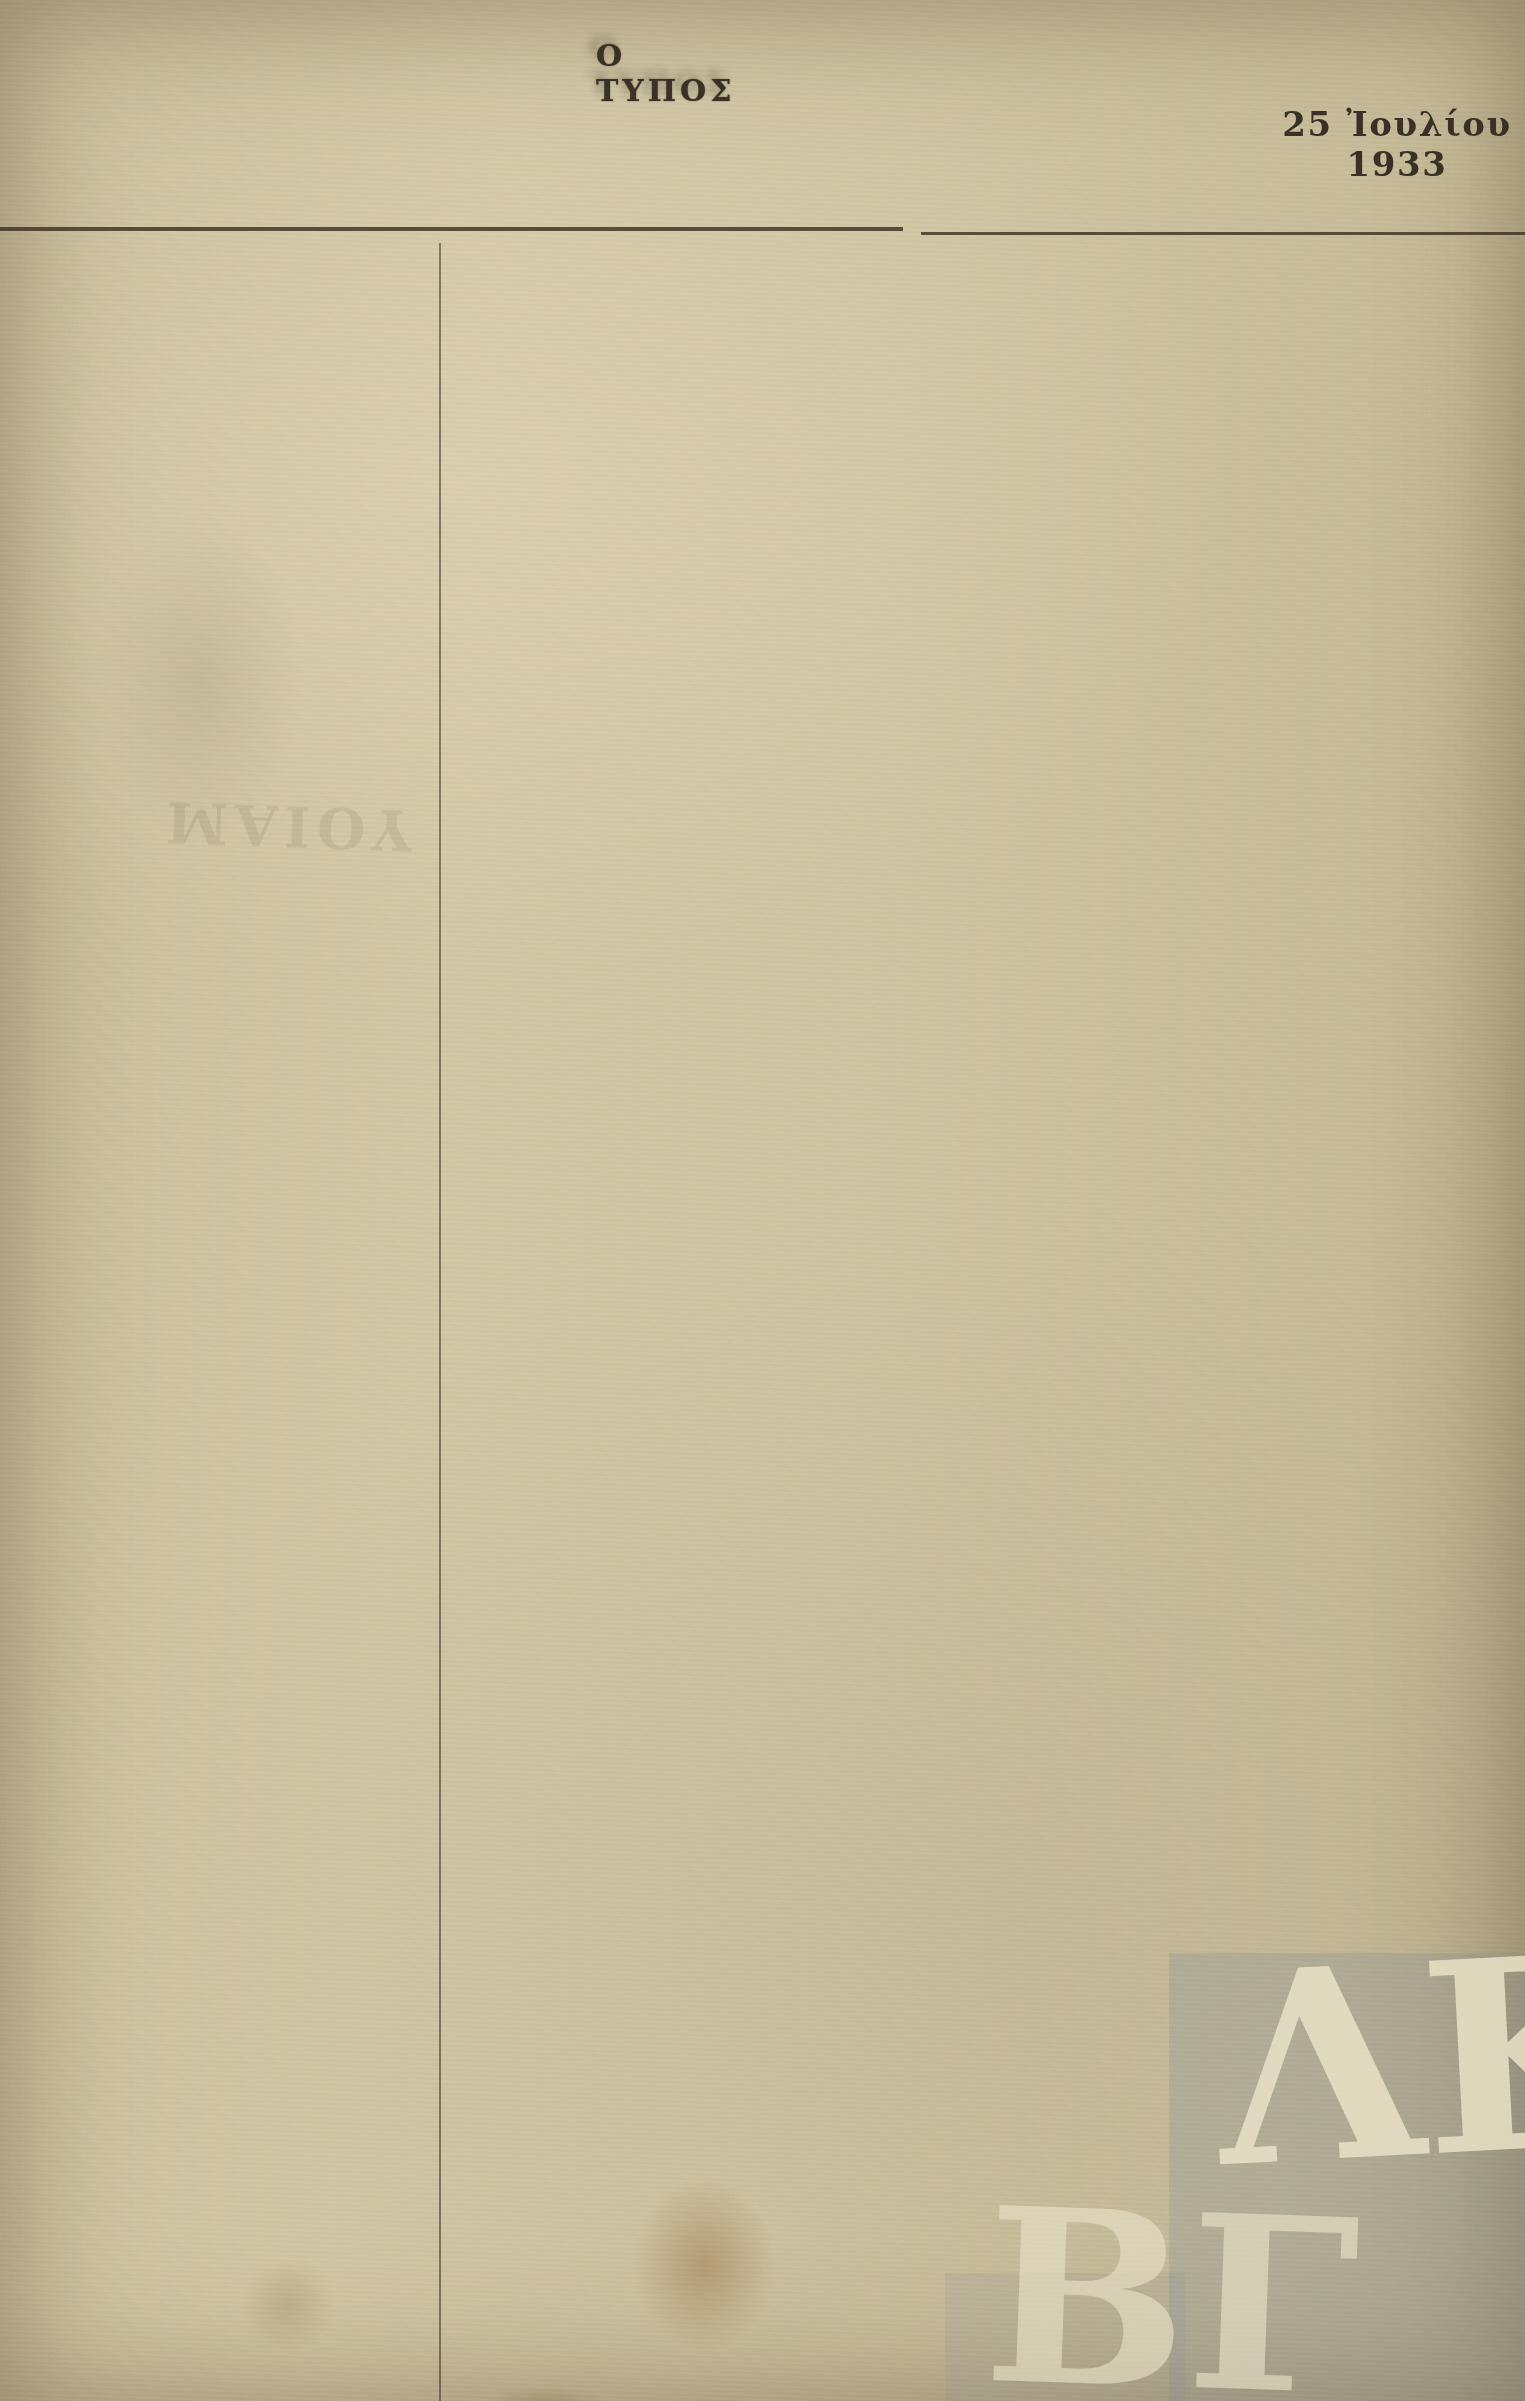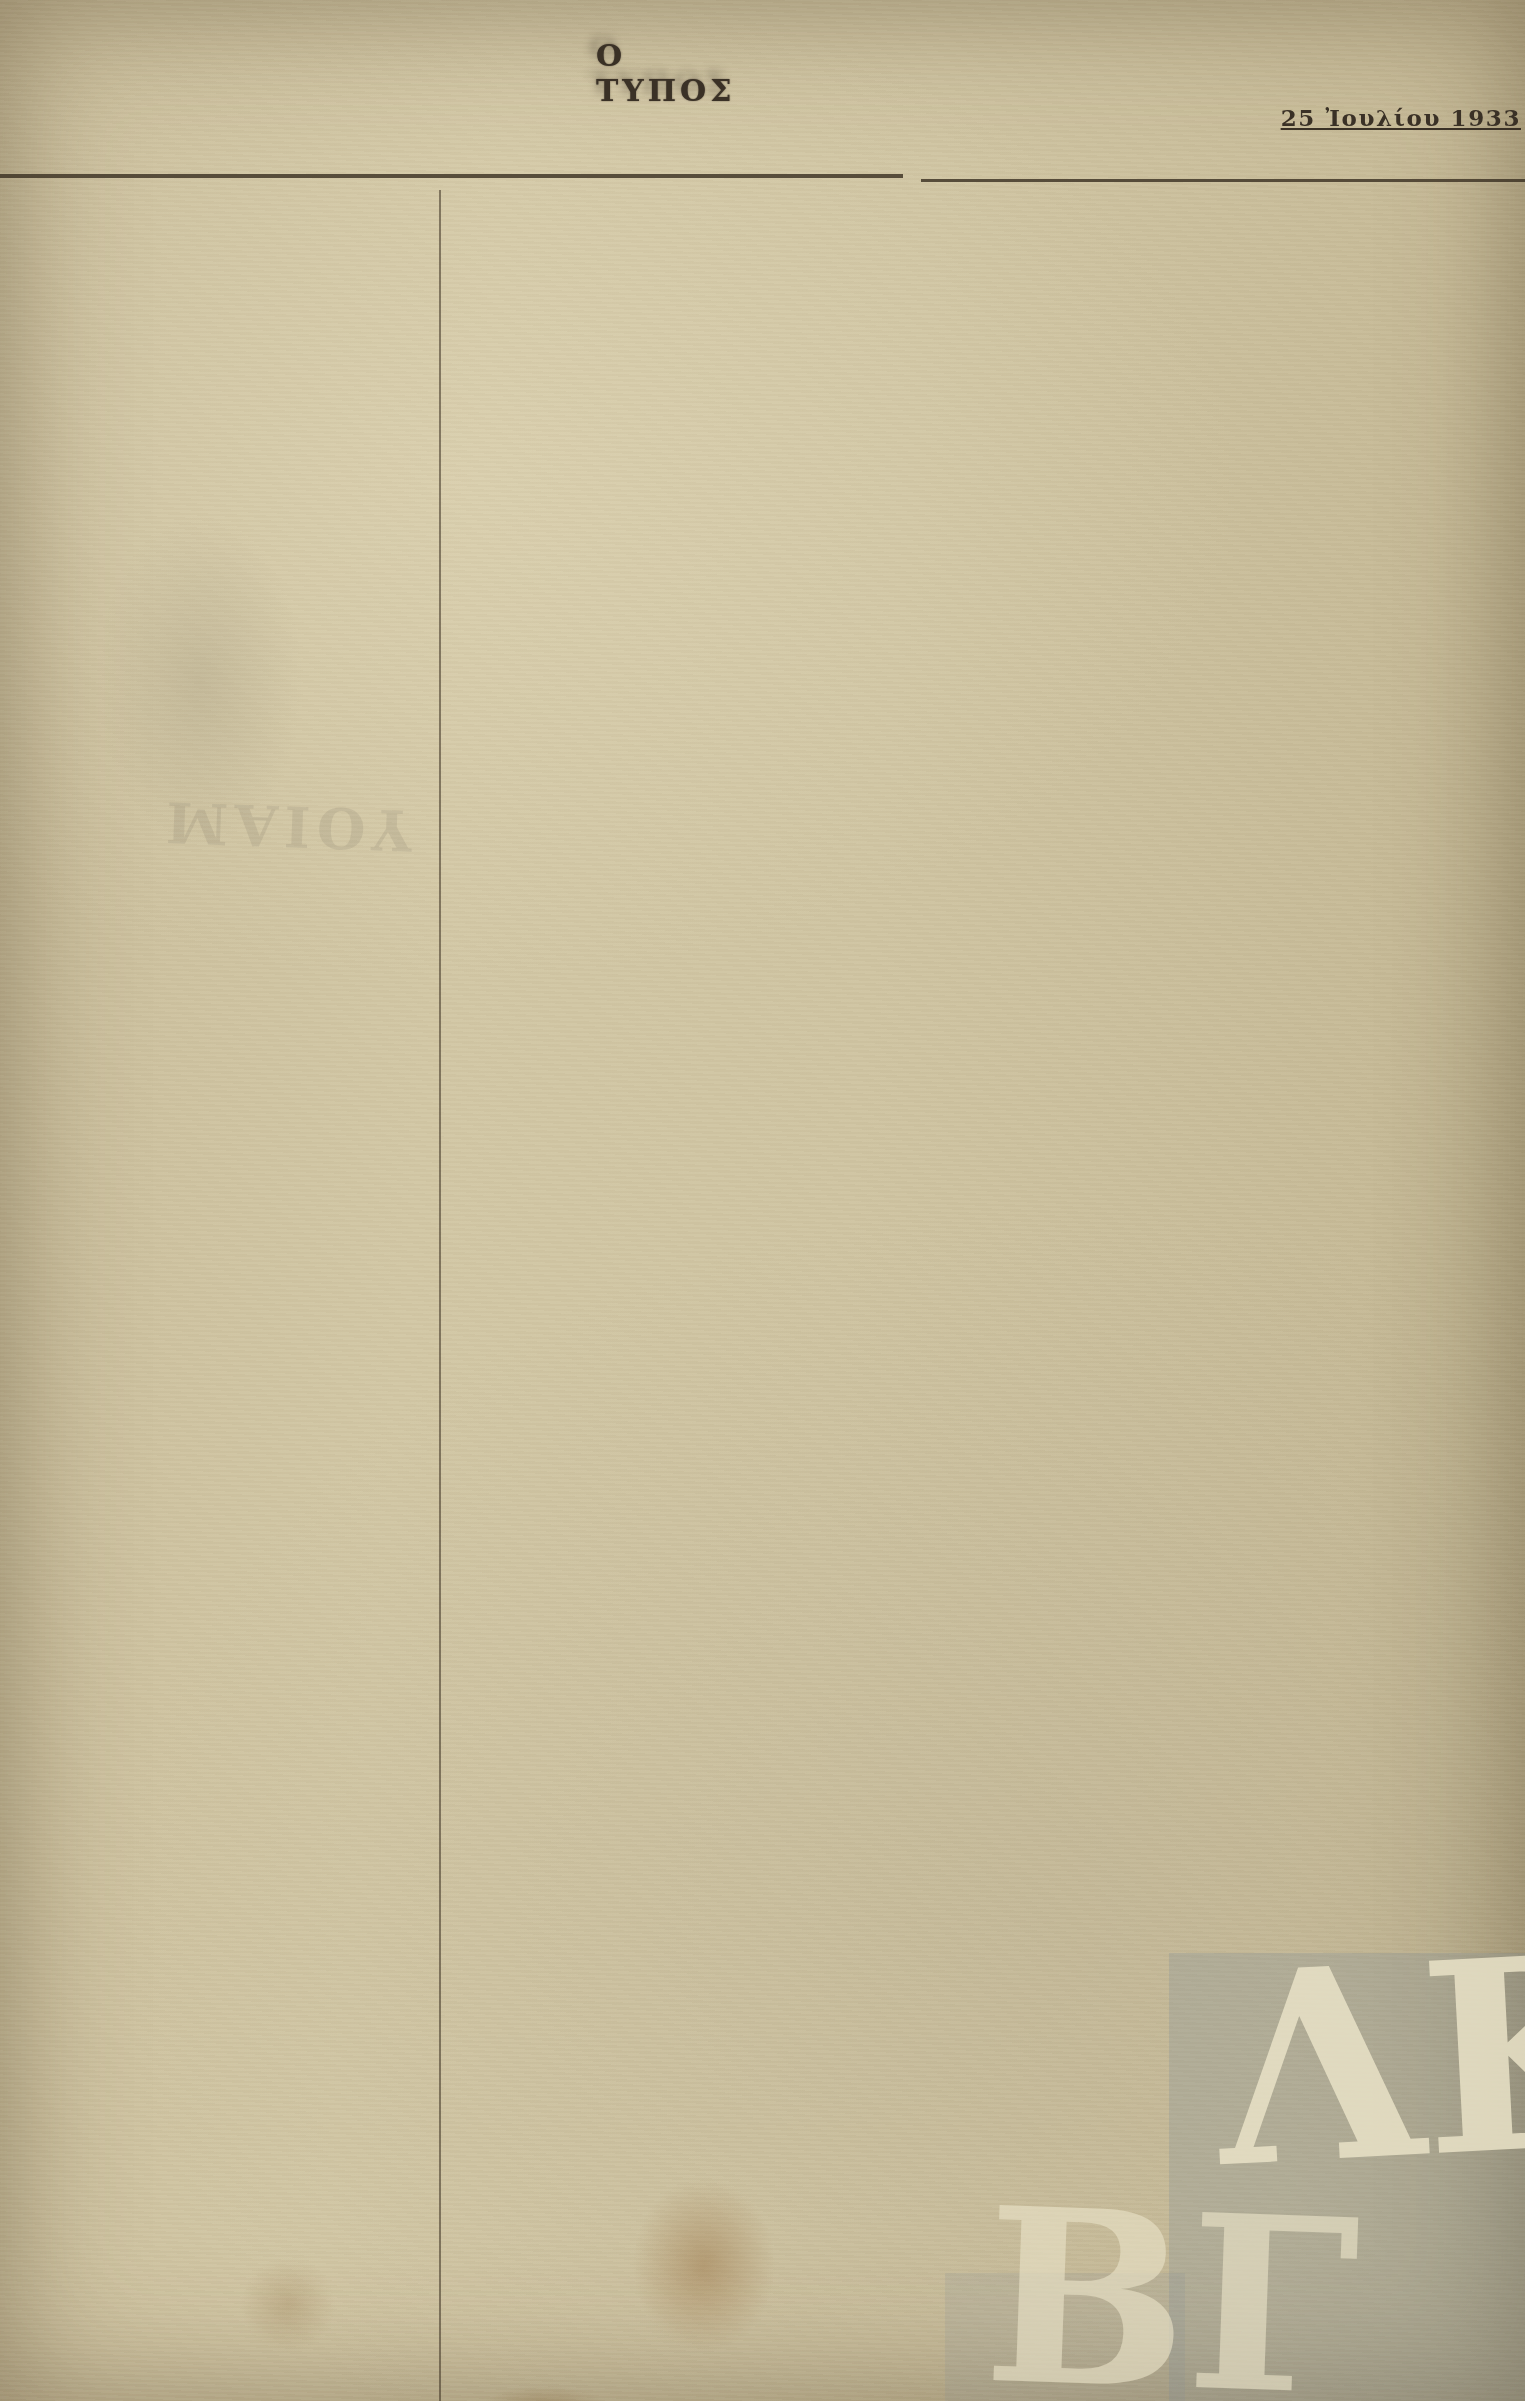--- a/index.html
+++ b/index.html
@@ -13,21 +13,21 @@
     box-shadow:inset 0 0 128px rgba(88,72,46,.5);}
   .tex{position:absolute;inset:0;pointer-events:none;
     background:repeating-linear-gradient(2deg,rgba(120,100,70,.03) 0 2.4px,rgba(255,250,230,.03) 2.4px 4.8px);}
   
   .abs{position:absolute;}
   .hr{background:rgba(56,46,32,.8);height:2.4px;}
   .vrule{position:absolute;width:1.6px;background:rgba(60,50,35,.55);}
   
   #nameplate{left:596px;top:22.4px;width:144px;text-align:left;font-size:30px;font-weight:bold;
     letter-spacing:4px;text-shadow:0 0 1.6px rgba(58,49,38,.7), -6.4px -8px 8px rgba(58,49,38,.35);margin-top:16px;}
-  #issue-date{left:1273px;top:17.6px;width:248px;text-align:right;font-size:23px;font-weight:bold;letter-spacing:1.6px;text-decoration:underline;}
+  #issue-date{left:1273px;top:17.6px;width:248px;text-align:center;font-size:34px;font-weight:bold;letter-spacing:1.6px;}
   
   .wm-rect{position:absolute;background:rgba(125,140,152,.26);}
   .wm-letter{position:absolute;font-family:"DejaVu Serif",serif;color:rgba(233,226,199,.85);font-weight:bold;z-index:0;}
   .stain{position:absolute;border-radius:50%;pointer-events:none;}
   .z{position:relative;z-index:2;}
   #ghost{left:76px;top:792px;width:336px;font-size:56px;font-weight:bold;color:rgba(90,85,70,.12);
     transform:rotate(182deg);letter-spacing:6.4px;}
 </style>
 </head>
 <body>

